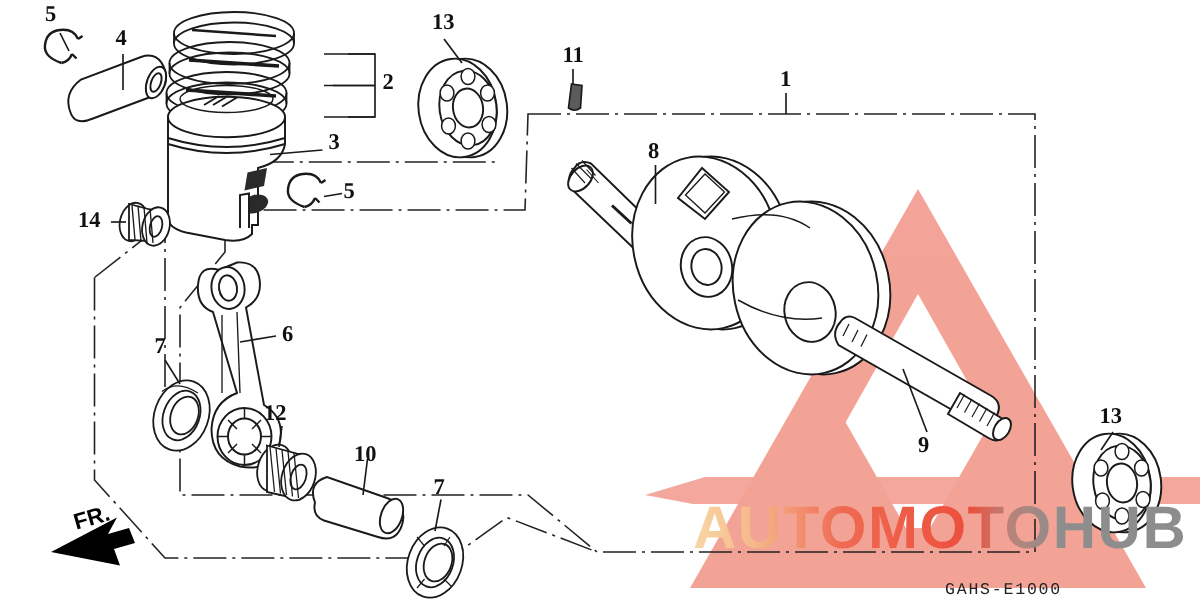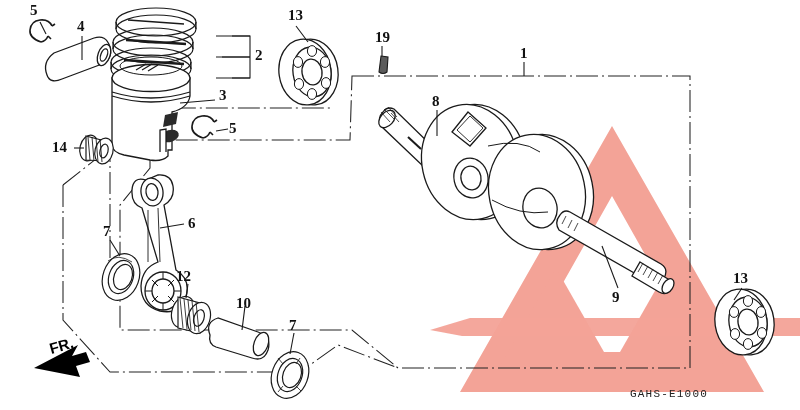--- a/index.html
+++ b/index.html
@@ -283,32 +283,33 @@
 
   <g>
     <path d="M34 368 L78 345 L72 356 L86 352 L90 362 L76 366 L80 377 Z" fill="#000"></path>
   </g>
 </svg>
 
 <div class="callout cnum" style="left:30px;top:3px;">5</div>
 <div class="callout cnum" style="left:77px;top:19px;">4</div>
 <div class="callout cnum" style="left:255px;top:48px;">2</div>
 <div class="callout cnum" style="left:288px;top:8px;">13</div>
-<div class="callout cnum" style="left:375px;top:30px;">19</div>
+<div class="callout cnum" style="left:375px;top:30px;">11</div>
 <div class="callout cnum" style="left:520px;top:46px;">1</div>
 <div class="callout cnum" style="left:432px;top:94px;">8</div>
 <div class="callout cnum" style="left:219px;top:88px;">3</div>
 <div class="callout cnum" style="left:229px;top:121px;">5</div>
 <div class="callout cnum" style="left:52px;top:140px;">14</div>
 <div class="callout cnum" style="left:188px;top:216px;">6</div>
 <div class="callout cnum" style="left:103px;top:224px;">7</div>
 <div class="callout cnum" style="left:176px;top:269px;">12</div>
 <div class="callout cnum" style="left:612px;top:290px;">9</div>
 <div class="callout cnum" style="left:236px;top:296px;">10</div>
 <div class="callout cnum" style="left:289px;top:318px;">7</div>
 <div class="callout cnum" style="left:733px;top:271px;">13</div>
 
 <div class="fr-label" style="left:52px;top:340px;">FR.</div>
 
+<div class="wm-text" style="left:462px;top:330px;background:linear-gradient(90deg,#f8d7a6 0%,#f6b98a 12%,#ef6a52 30%,#ec4f3c 56%,#b9837a 64%,#8d8d8d 74%,#8d8d8d 100%);-webkit-background-clip:text;background-clip:text;color:transparent;">AUTOMOTOHUB</div>
 
 <div class="partcode" style="left:630px;top:388px;text-align:center;">GAHS-E1000</div>
 
 </div>
 
 </body></html>

